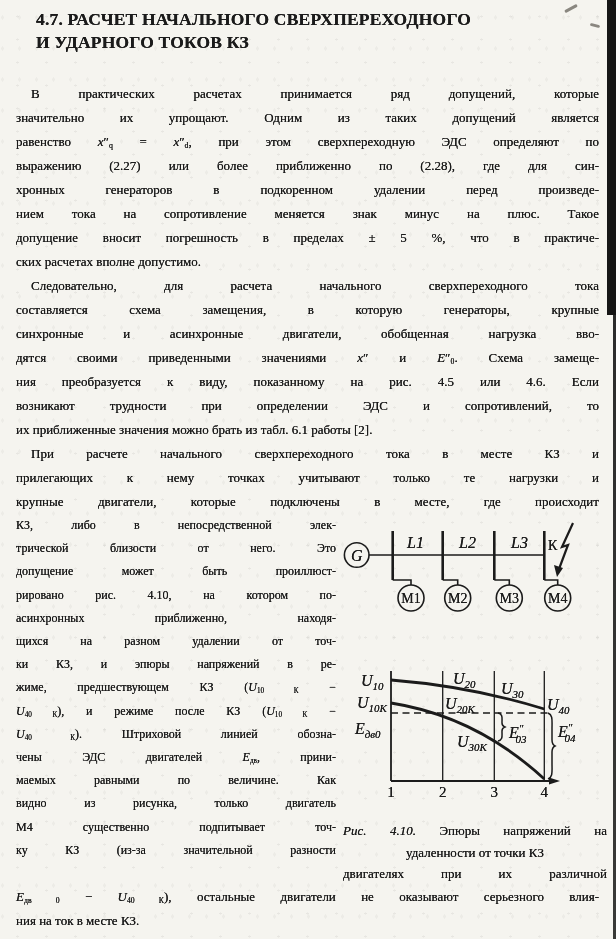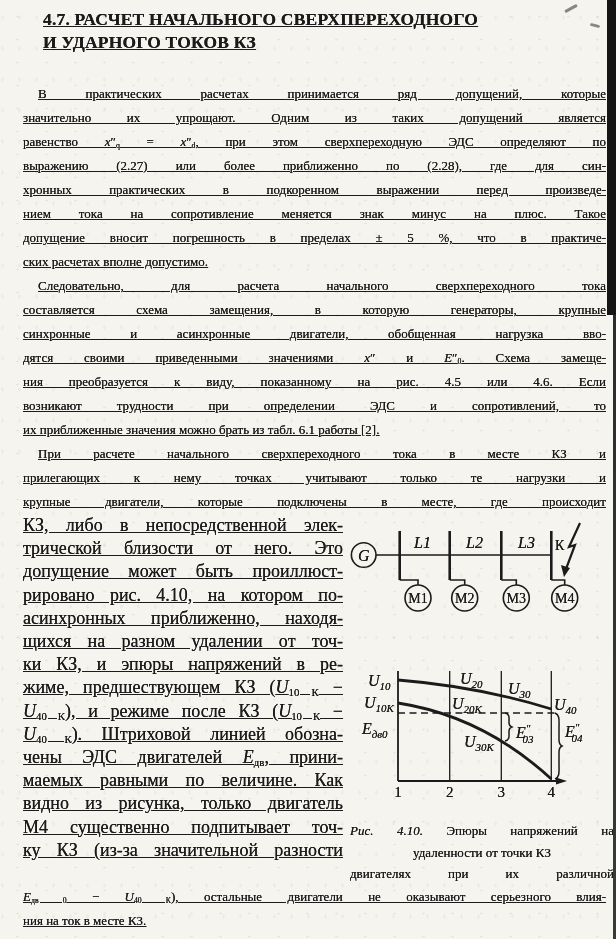--- a/index.html
+++ b/index.html
@@ -2,31 +2,31 @@
 <html><head>
 <meta charset="utf-8">
 <style>
   html,body{margin:0;padding:0;background:#888;}
   .page{position:relative;width:616px;height:939px;background:#f5f4ef;overflow:hidden;
         font-family:"Liberation Serif",serif;color:#1b1b1b;}
   .page::before{content:"";position:absolute;inset:0;pointer-events:none;
         background-image:radial-gradient(rgba(70,68,60,0.08) 1px,transparent 1.5px),
                          radial-gradient(rgba(70,68,60,0.05) 1px,transparent 1.4px);
         background-size:29px 23px,17px 31px;background-position:3px 5px,11px 2px;}
-  .content{position:absolute;left:23px;top:8px;width:583px;text-shadow:0 0 0.4px currentColor;text-decoration:underline;}
+  .content{position:absolute;left:16px;top:8px;width:583px;text-shadow:0 0 0.4px currentColor;}
   .heading{margin-left:20px;font-weight:bold;font-size:17.5px;line-height:23px;letter-spacing:0.2px;}
   .para{margin:0;}
   .para.gap-top{margin-top:28px;}
   .pline{font-size:13px;line-height:24px;text-align:justify;text-align-last:justify;}
   .pline.noj{text-align-last:left;}
   .pline.ind{text-indent:15px;}
   .pline sub, .cline sub{font-size:0.6em;line-height:0;vertical-align:-0.28em;}
   .p3mid{position:relative;height:371px;}
   .narrow{width:320px;}
-  .narrow .pline{font-size:18px;line-height:23.2px;}
+  .narrow .pline{font-size:12px;line-height:23.2px;}
   .figure{position:absolute;top:6px;left:325px;width:268px;margin:0;}
   .figure svg{display:block;}
   .graph-svg{margin-top:8px;}
   .caption{margin-top:6px;width:264px;padding-left:2px;}
   .cline{font-size:13px;line-height:21.5px;text-align:justify;text-align-last:justify;}
   .cline.ctr{text-align-last:center;}
   
   .ln{stroke:#1b1b1b;stroke-width:1.6;fill:none;}
   .bar{stroke:#1b1b1b;stroke-width:2.6;fill:none;}
   .bolt{stroke:#1b1b1b;stroke-width:2.2;fill:none;}
@@ -58,21 +58,21 @@
     <div class="heading">
       <div>4.7. РАСЧЕТ НАЧАЛЬНОГО СВЕРХПЕРЕХОДНОГО</div>
       <div>И УДАРНОГО ТОКОВ КЗ</div>
     </div>
 
     <div class="para gap-top">
         <div class="pline ind">В практических расчетах принимается ряд допущений, которые</div>
         <div class="pline">значительно их упрощают. Одним из таких допущений является</div>
         <div class="pline">равенство <i>x</i>″<sub>q</sub> = <i>x</i>″<sub>d</sub>, при этом сверхпереходную ЭДС определяют по</div>
         <div class="pline">выражению (2.27) или более приближенно по (2.28), где для син-</div>
-        <div class="pline">хронных практических в подкоренном выражении перед произведе-</div>
+        <div class="pline">хронных генераторов в подкоренном удалении перед произведе-</div>
         <div class="pline">нием тока на сопротивление меняется знак минус на плюс. Такое</div>
         <div class="pline">допущение вносит погрешность в пределах ± 5 %, что в практиче-</div>
         <div class="pline noj">ских расчетах вполне допустимо.</div>
       </div>
 
     <div class="para">
         <div class="pline ind">Следовательно, для расчета начального сверхпереходного тока</div>
         <div class="pline">составляется схема замещения, в которую генераторы, крупные</div>
         <div class="pline">синхронные и асинхронные двигатели, обобщенная нагрузка вво-</div>
         <div class="pline">дятся своими приведенными значениями <i>x</i>″ и <i>E</i>″<sub>0</sub>. Схема замеще-</div>

